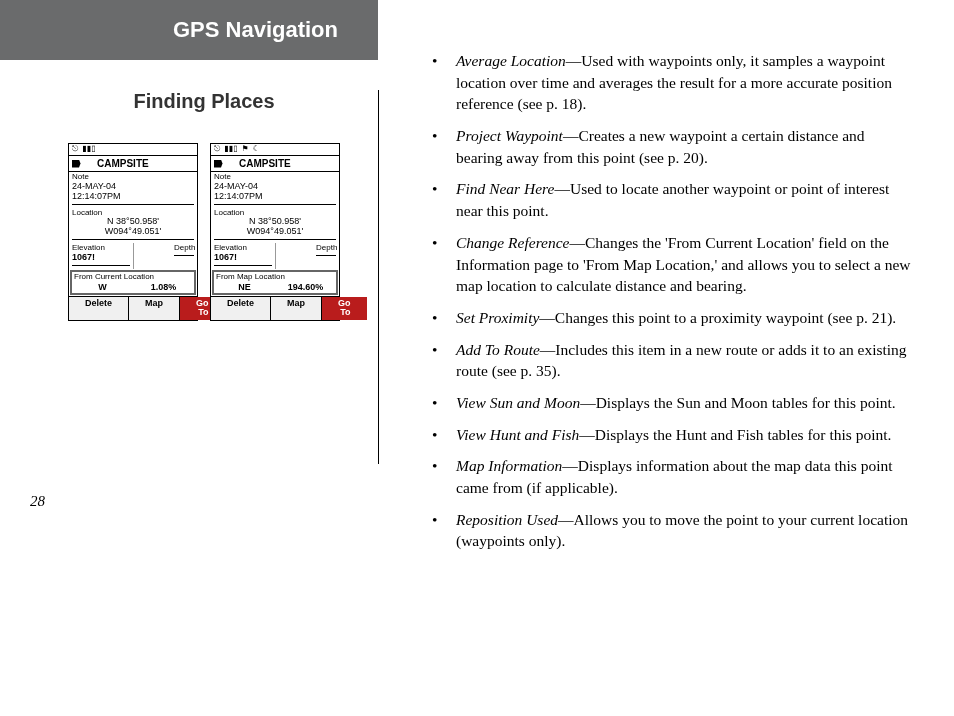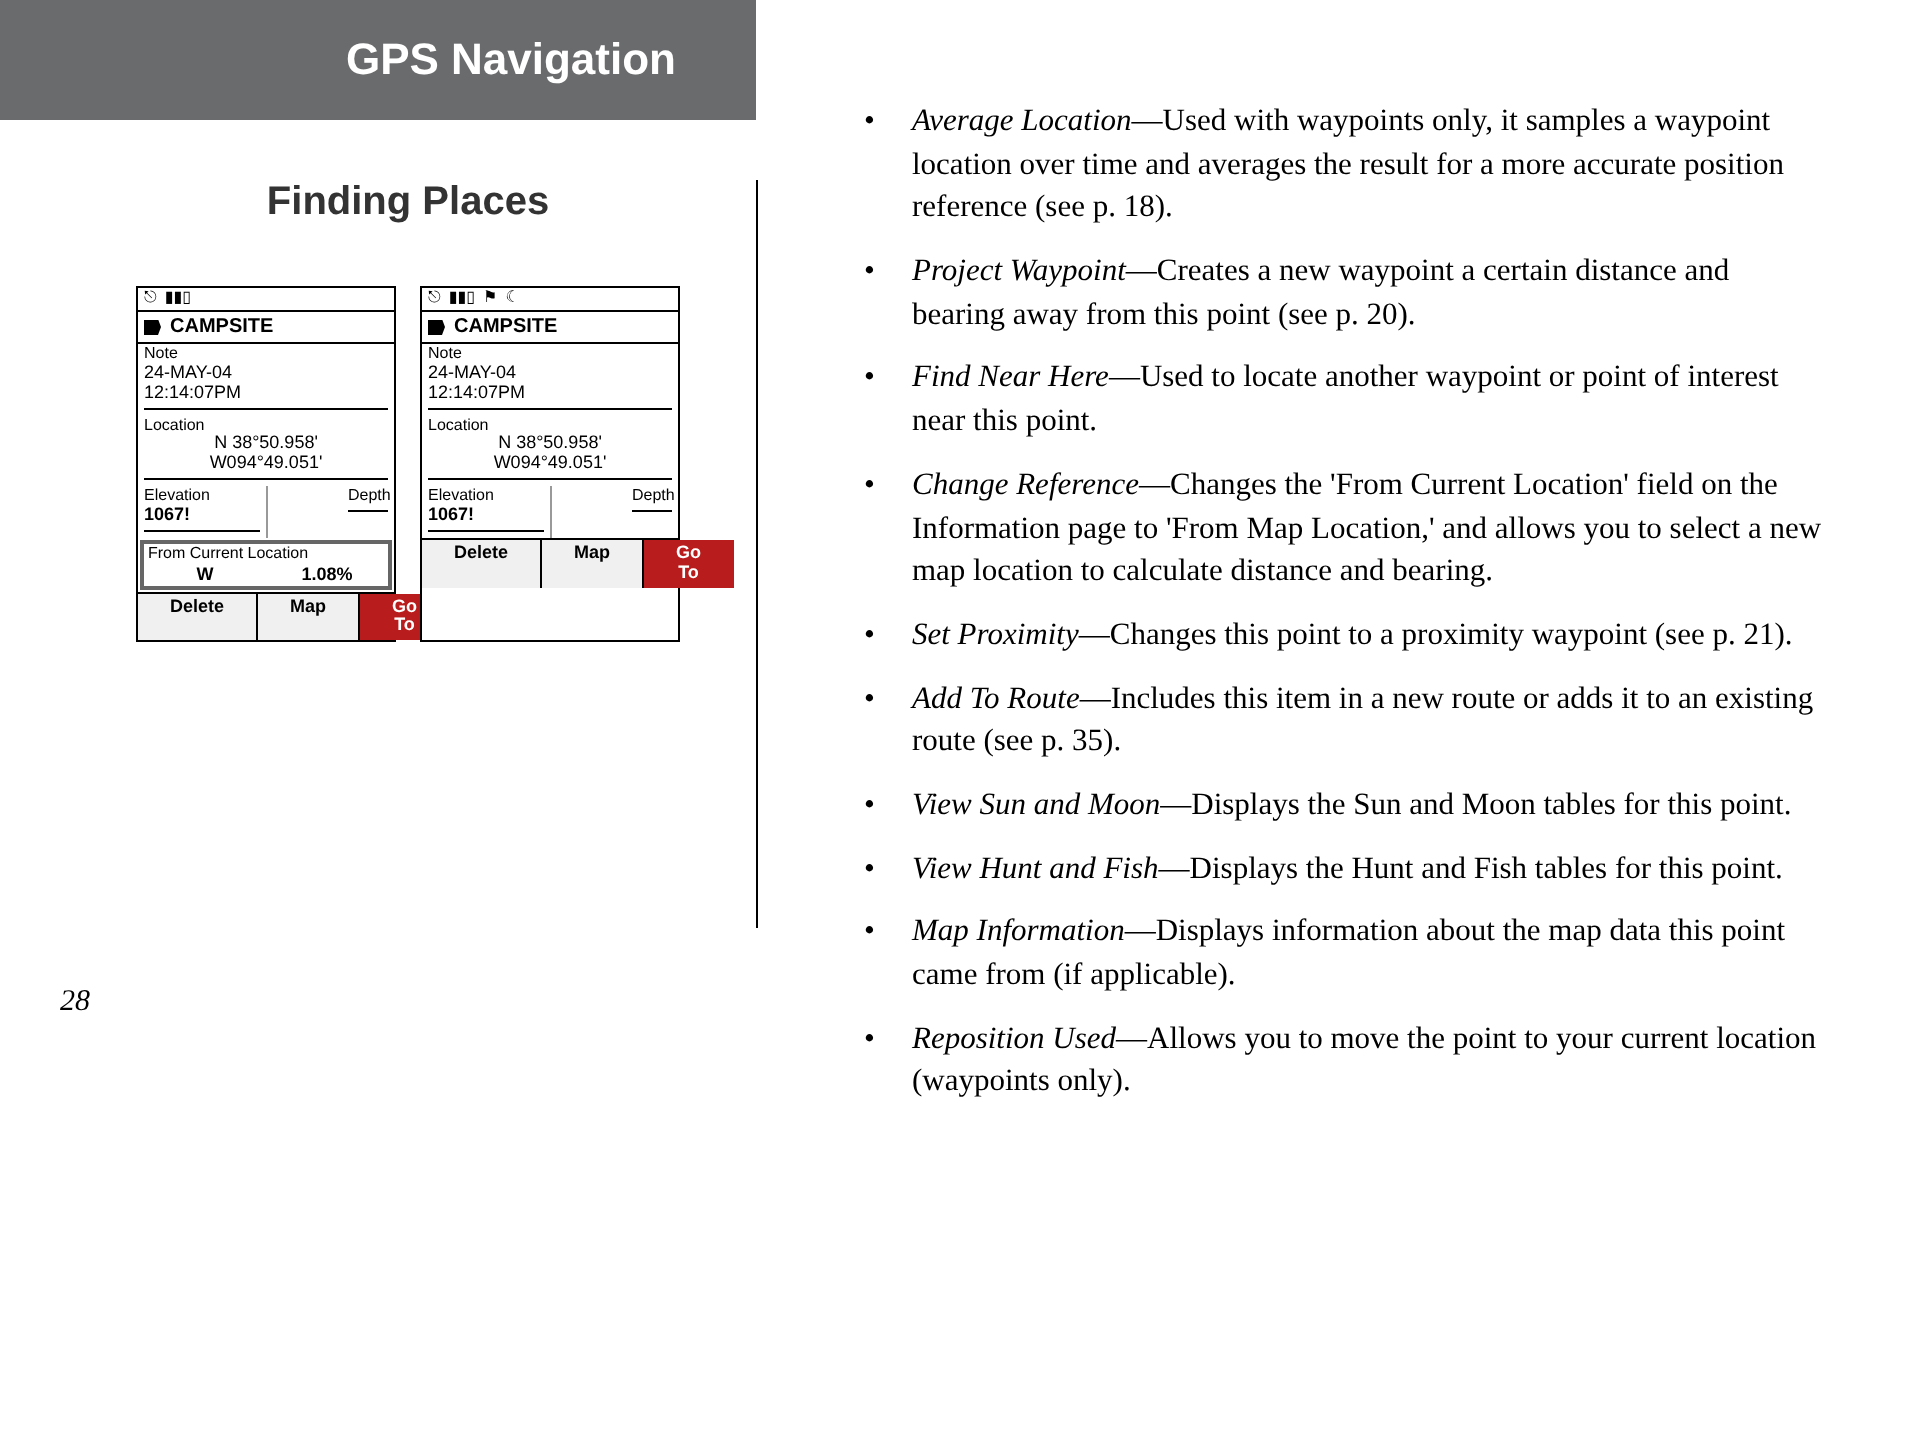--- a/index.html
+++ b/index.html
@@ -9,32 +9,32 @@
   .right-col { width: 576px; padding: 50px 42px 0 48px; }
   .header-bar { background: #6a6b6c; color: #fff; height: 60px; display: flex; align-items: center; justify-content: flex-end; padding-right: 40px; }
   .header-title { font-family: Arial, sans-serif; font-weight: bold; font-size: 22px; }
   .left-content { padding: 30px 30px 0 60px; position: relative; }
   .divider { position: absolute; left: 378px; top: 90px; bottom: 60px; width: 1px; background: #000; }
   .subheading { font-family: Arial, sans-serif; font-weight: bold; font-size: 20px; text-align: center; margin-bottom: 30px; color: #333; }
   .screens { display: flex; justify-content: center; gap: 12px; margin-bottom: 14px; }
   .screen { width: 130px; background: #fff; border: 1px solid #000; font-family: Arial, sans-serif; font-size: 9px; line-height: 1.1; }
   .scr-status { height: 12px; border-bottom: 1px solid #000; display: flex; align-items: center; gap: 4px; padding: 0 3px; }
   .scr-icon { font-size: 8px; }
-  .scr-name-row { display: flex; align-items: center; gap: 3px; padding: 2px 3px; border-bottom: 1px solid #000; }
+  .scr-name-row { display: flex; align-items: center; gap: 15px; padding: 2px 3px; border-bottom: 1px solid #000; }
   .scr-flag { width: 10px; height: 8px; background: #000; clip-path: polygon(0 0, 70% 0, 85% 50%, 70% 100%, 0 100%); }
   .scr-name { font-weight: bold; font-size: 10px; }
   .scr-section { padding: 1px 3px 3px; }
   .scr-label { font-size: 8px; color: #000; }
   .scr-ul { height: 1px; background: #000; margin-top: 2px; }
   .scr-two { display: flex; }
   .scr-half { width: 50%; padding: 1px 3px 3px; }
   .scr-half + .scr-half { border-left: 1px solid #999; padding-left: 40px; }
   .scr-val { font-weight: bold; }
   .scr-btnrow { display: flex; border-top: 1px solid #000; }
-  .scr-btn { flex: 1; text-align: center; padding: 2px 16px; font-weight: bold; font-size: 9px; border-right: 1px solid #000; background: #f0f0f0; }
+  .scr-btn { flex: 1; text-align: right; padding: 2px 16px; font-weight: bold; font-size: 9px; border-right: 1px solid #000; background: #f0f0f0; }
   .scr-btn:last-child { border-right: none; }
   .scr-btn.sel { background: #b91c1c; color: #fff; }
   .scr-from { border: 2px solid #666; margin: 1px; }
   .scr-from-title { font-size: 8px; padding: 1px 2px; }
   .scr-from-vals { display: flex; }
   .scr-from-vals > div { flex: 1; text-align: center; font-weight: bold; }
   .caption { font-style: italic; text-align: center; font-size: 13px; line-height: 1.35; color: #000; padding: 0 4px; }
   .page-number { position: absolute; bottom: 14px; left: 30px; font-style: italic; font-size: 15px; }
   ul.items { list-style: none; }
   ul.items li { display: flex; margin-bottom: 10px; font-size: 15.5px; line-height: 1.4; }
@@ -131,20 +131,27 @@
                 <div class="scr-label">Elevation</div>
                 <div class="scr-val">1067!</div>
                 <div class="scr-ul"></div>
               </div>
             <div class="scr-half">
                 <div class="scr-label">Depth</div>
                 <div class="scr-val"></div>
                 <div class="scr-ul"></div>
               </div>
           </div>
+          <div class="scr-from">
+            <div class="scr-from-title">From Map Location</div>
+            <div class="scr-from-vals">
+              <div>NE</div>
+              <div>194.60%</div>
+            </div>
+          </div>
           <div class="scr-btnrow">
             <div class="scr-btn">Delete</div>
             <div class="scr-btn">Map</div>
             <div class="scr-btn sel">Go To</div>
           </div>
         </div>
       </div>
 
     </div>
     <div class="page-number">28</div>

